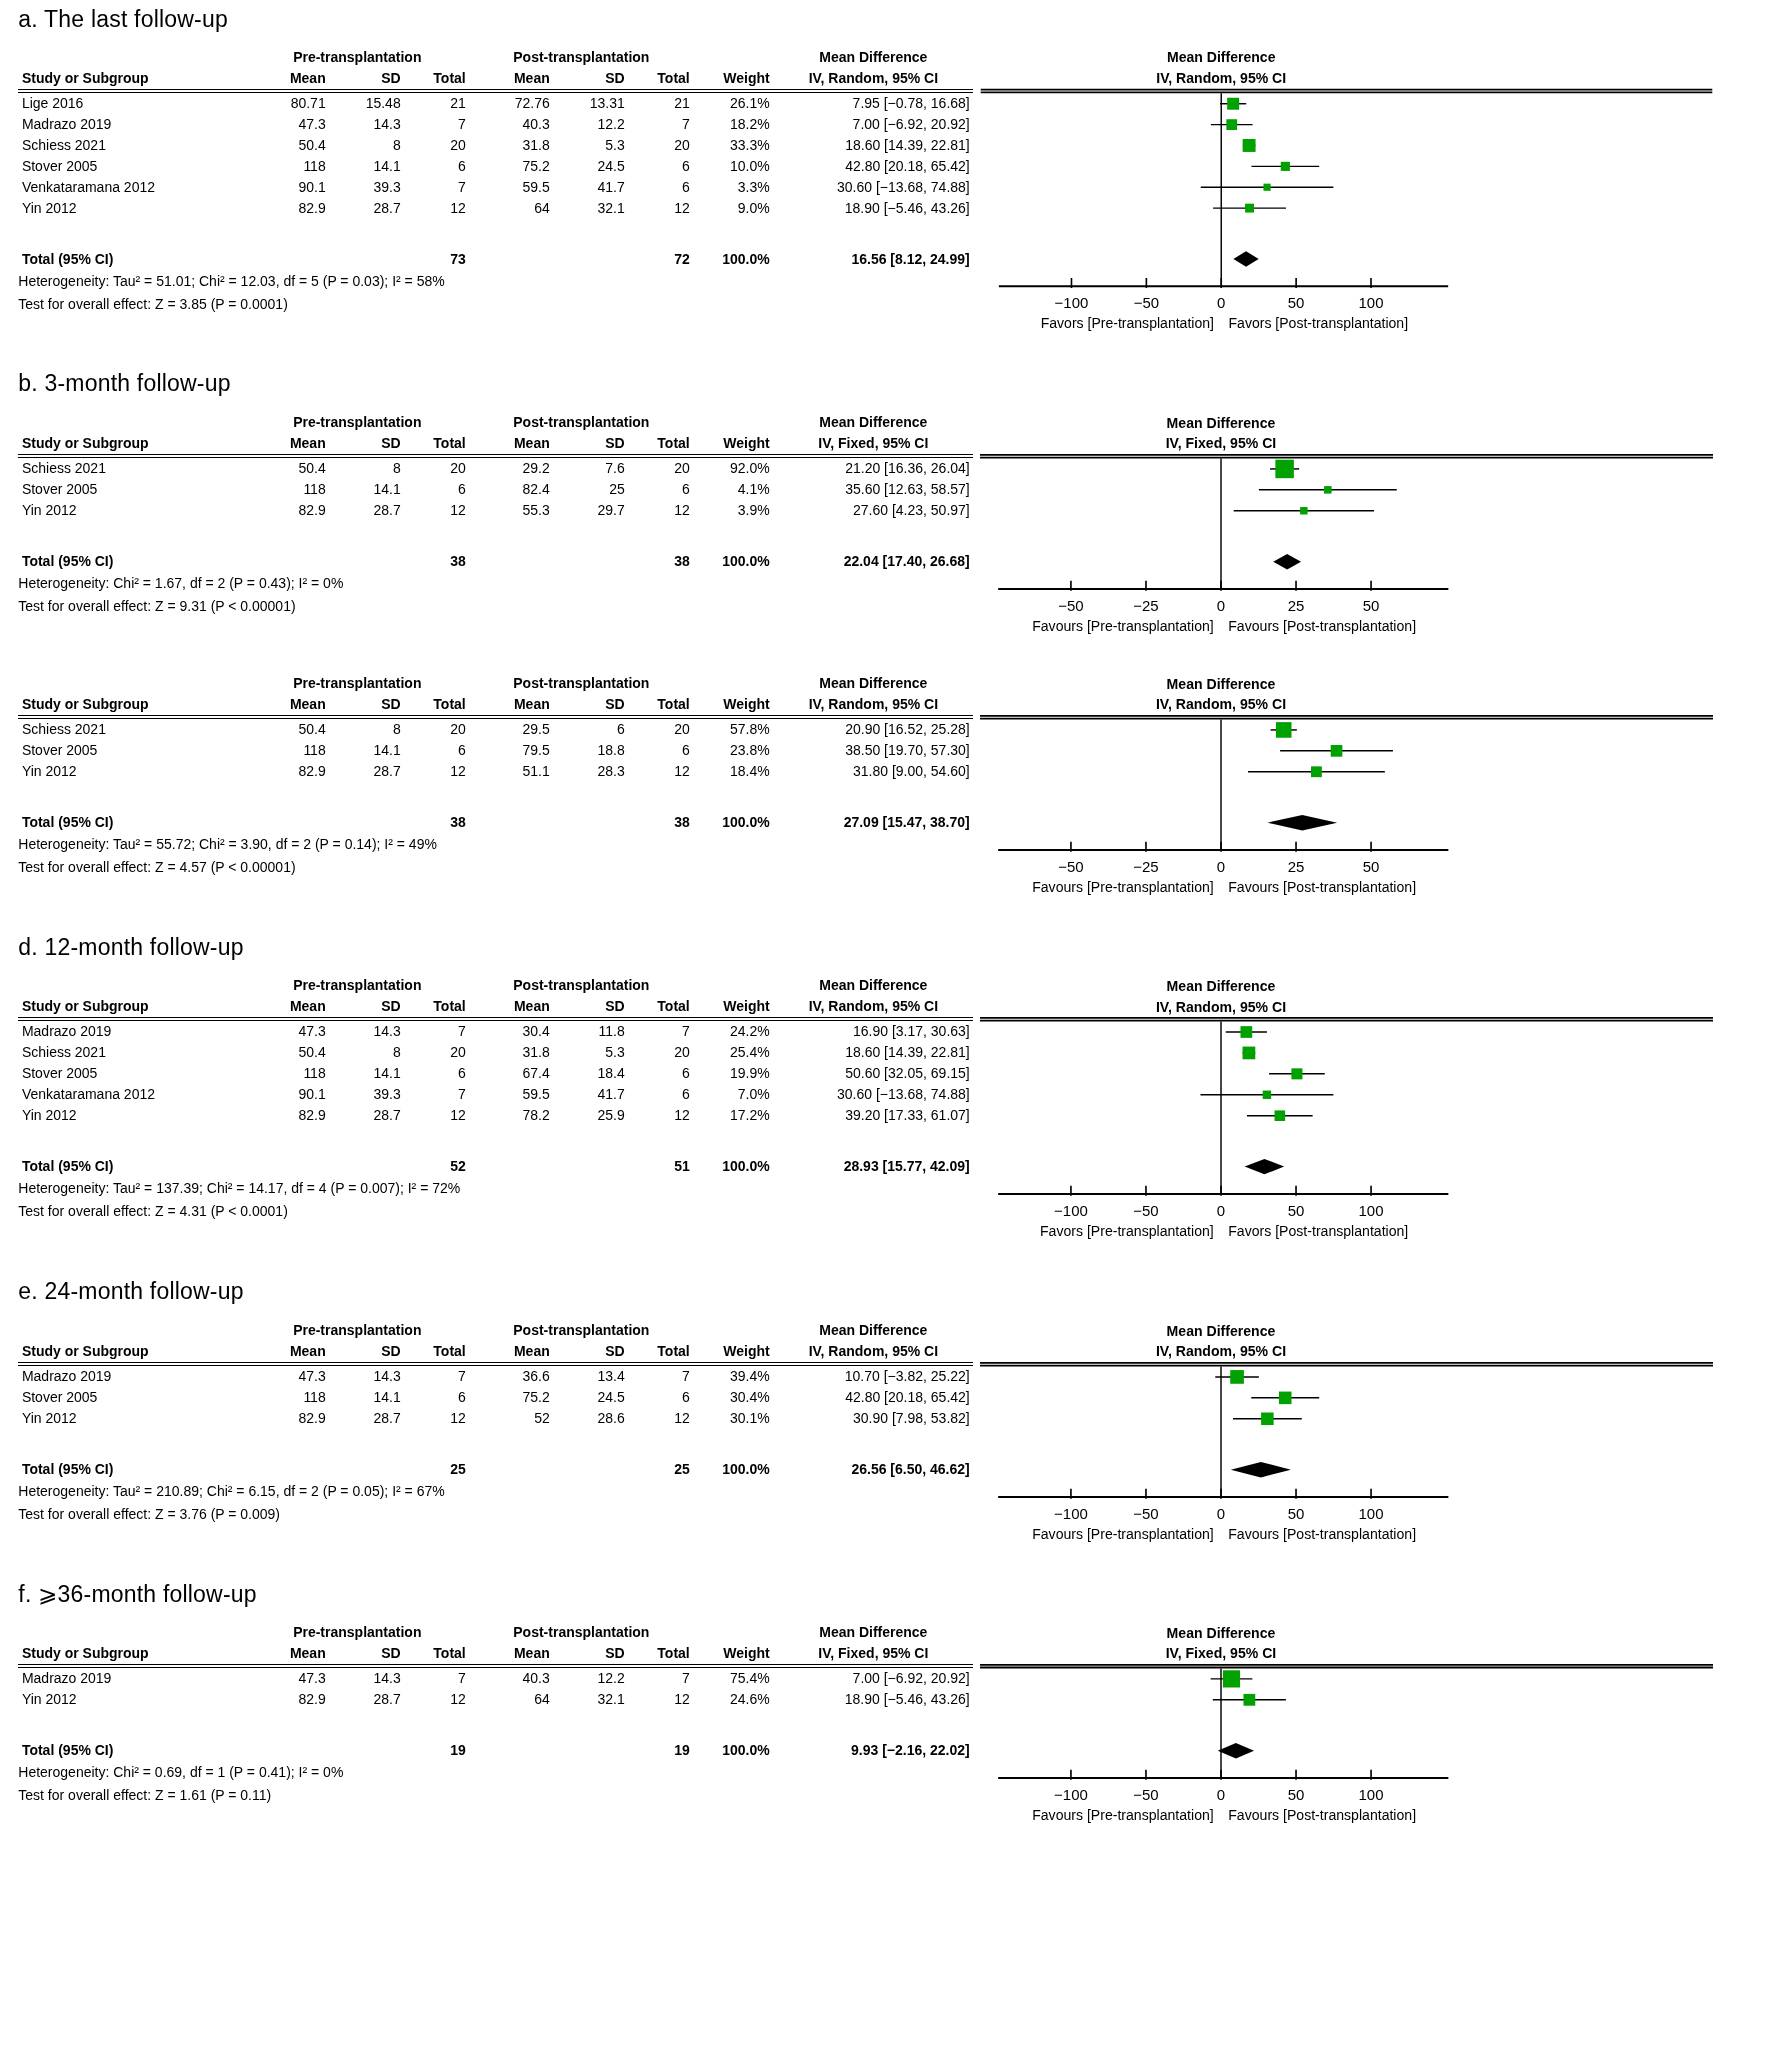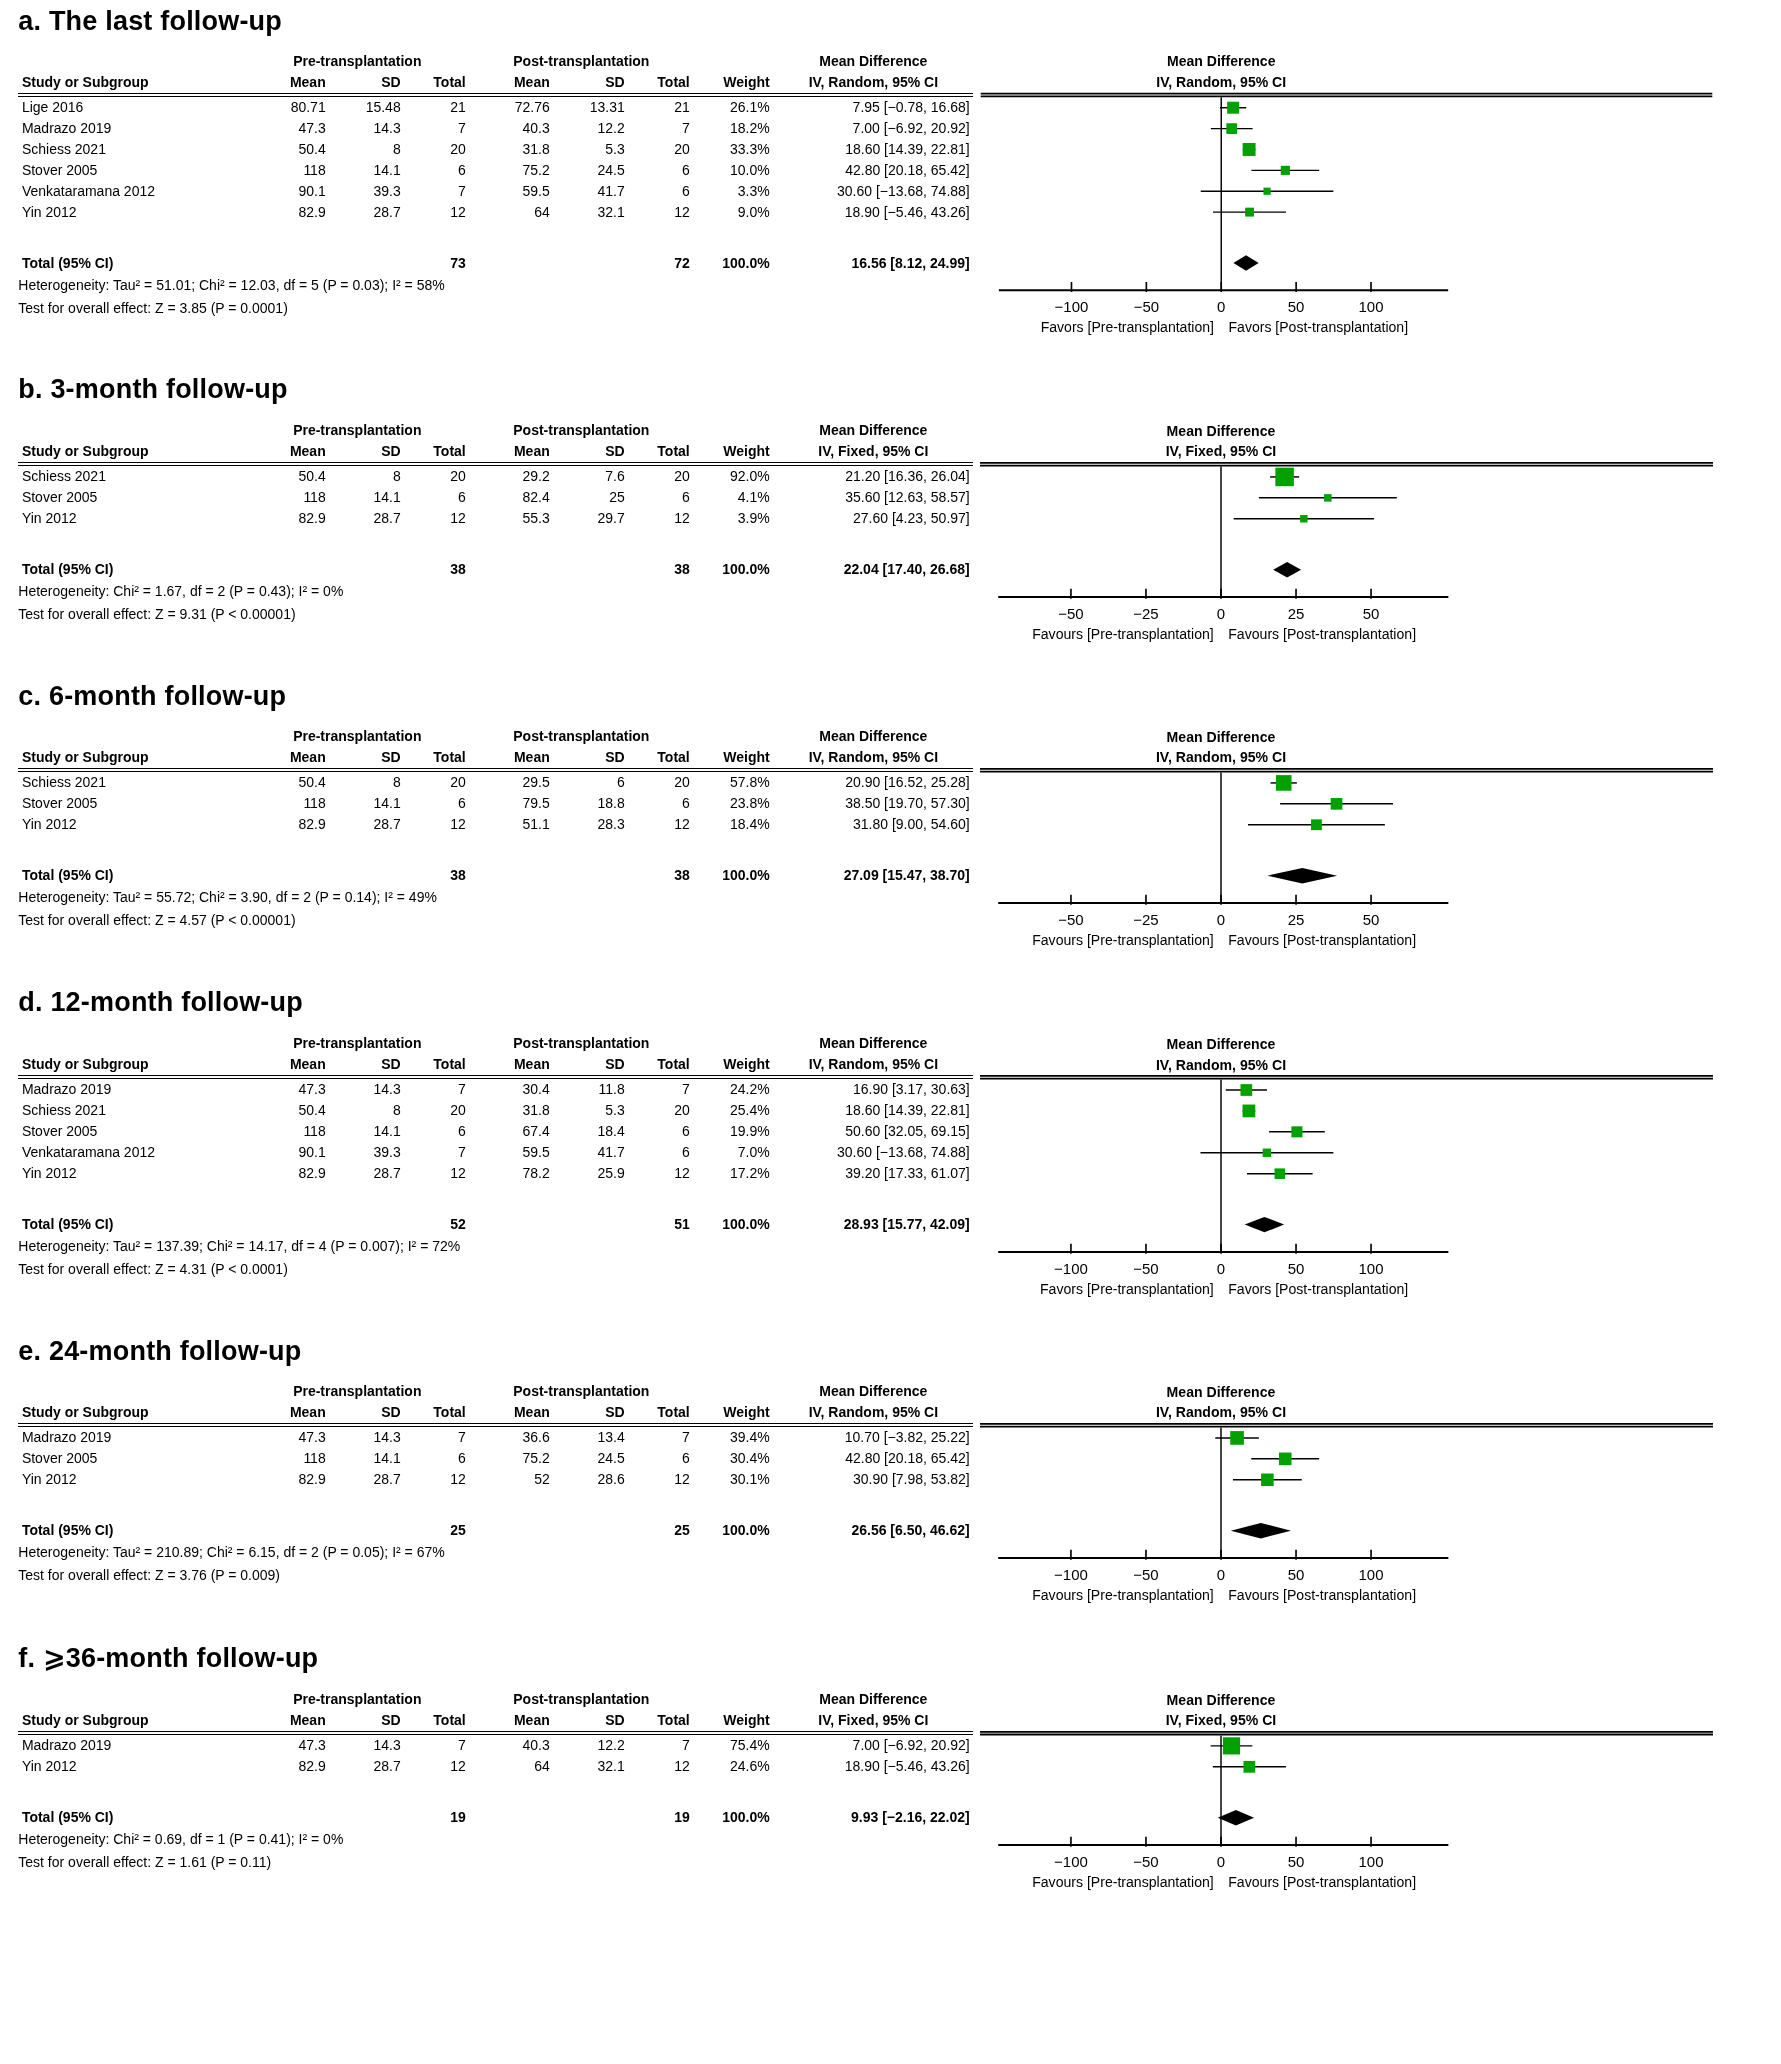--- a/index.html
+++ b/index.html
@@ -1,19 +1,19 @@
 <!DOCTYPE html>
 <html style="font-size:14.5px"><head>
 <meta charset="utf-8">
 <style>
   html,body{margin:0;padding:0;background:#fff;color:#000;}
   body{width:1782px;font-family:"Liberation Sans","DejaVu Sans",sans-serif;}
   .figure{padding:5.5px 0 22px 11px;}
   .panel{margin-bottom:33px;}
-  .panel-title{font-size:27px;font-weight:bold;margin:0 0 14.5px 7.3px;letter-spacing:0.2px;}
+  .panel-title{font-size:23px;font-weight:normal;margin:0 0 14.5px 7.3px;letter-spacing:0.2px;}
   .panel-body{display:flex;align-items:flex-start;}
   .left{width:969px;flex:none;}
   .right{flex:1;}
   .fp-table{border-collapse:collapse;table-layout:fixed;margin-left:7.3px;width:955px;}
   .fp-table th,.fp-table td{
     font-size:14px;line-height:21px;height:21px;padding:0 3.6px;
     text-align:right;white-space:nowrap;overflow:hidden;font-weight:normal;
   }
   .fp-table .l{text-align:left;}
   .fp-table .c{text-align:center;}
@@ -309,21 +309,20 @@
             <text x="347.5" y="218.5" text-anchor="middle" class="svg-tick">25</text>
             <line x1="430" y1="185.5" x2="430" y2="196.5" class="k18"></line>
             <text x="430" y="218.5" text-anchor="middle" class="svg-tick">50</text>
             <text x="257" y="240.5" text-anchor="end" class="svg-fav">Favours [Pre-transplantation]</text>
             <text x="273" y="240.5" text-anchor="start" class="svg-fav">Favours [Post-transplantation]</text>
           </svg>
         </div>
       </div>
     </section>
     <section class="panel">
-      <h2 class="panel-title">c. 6-month follow-up</h2>
       <div class="panel-body">
         <div class="left">
           <table class="fp-table">
             <colgroup>
               <col style="width:227px">
               <col style="width:84px">
               <col style="width:75px">
               <col style="width:65px">
               <col style="width:84px">
               <col style="width:75px">

